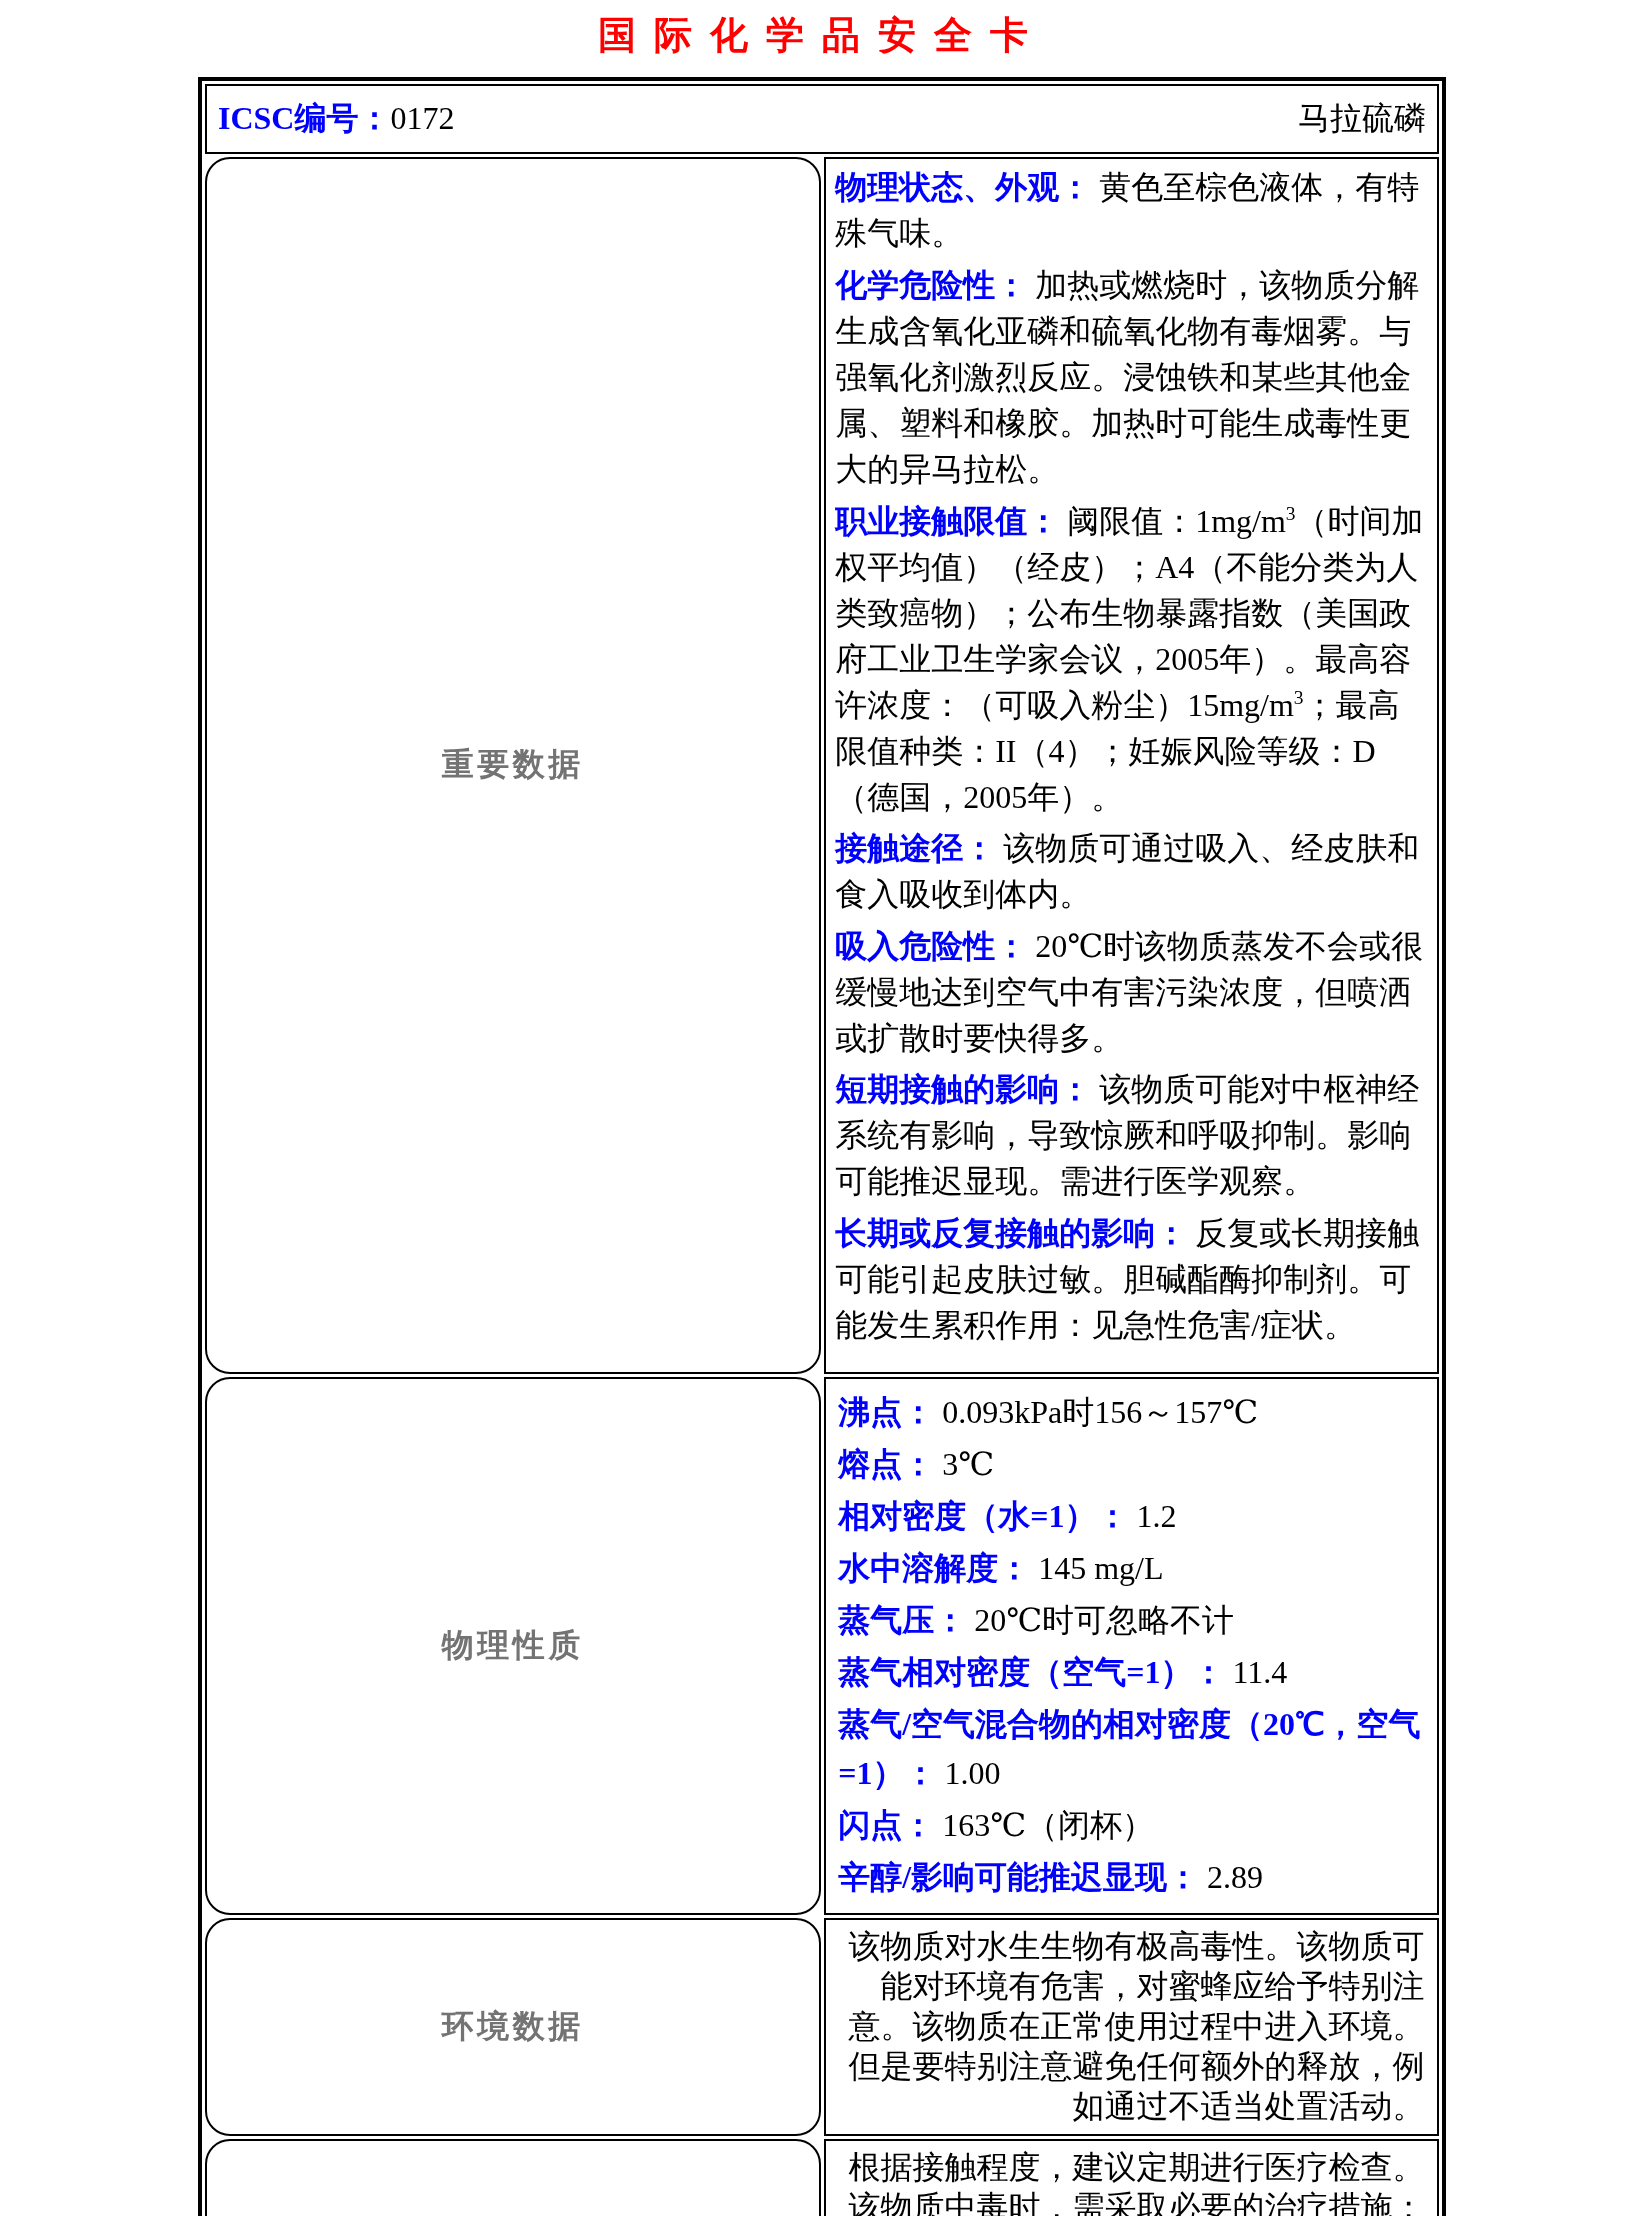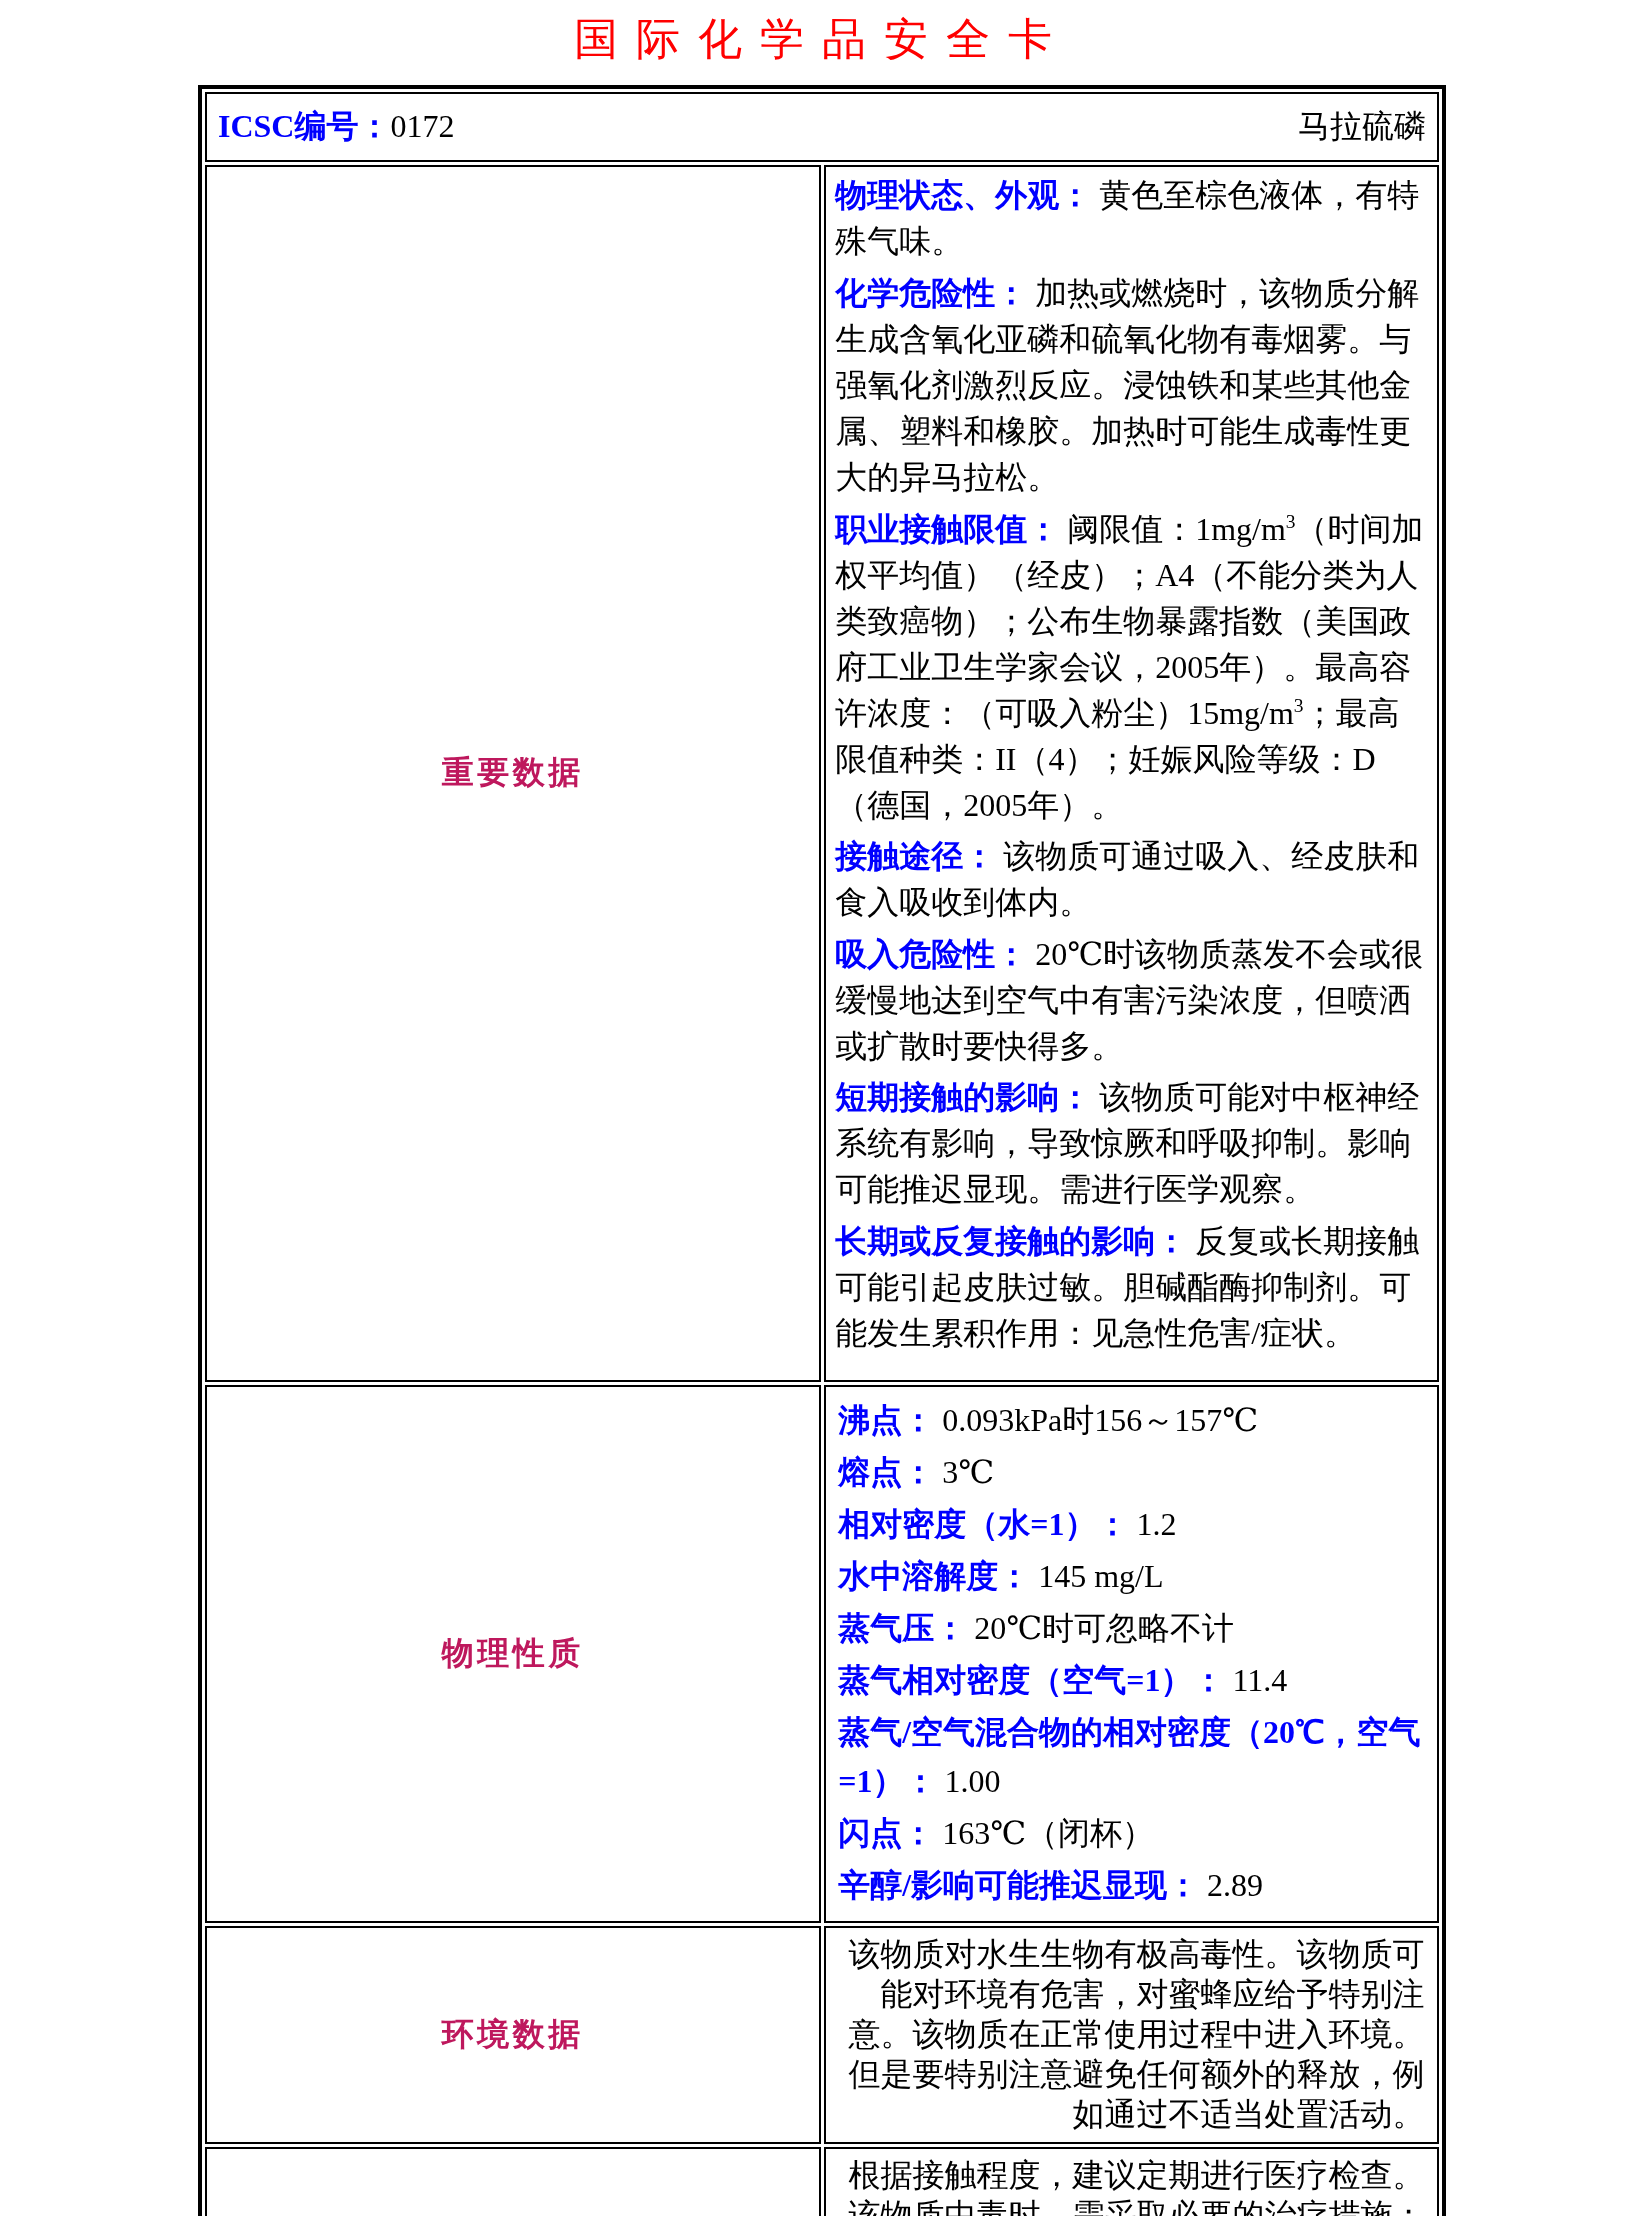--- a/index.html
+++ b/index.html
@@ -1,35 +1,35 @@
 <!DOCTYPE html>
 <html style="font-size:11px"><head>
 <meta charset="utf-8">
 <style>
   html,body{margin:0;padding:0;background:#fff;}
   body{
     width:1644px;height:2216px;position:relative;
     font-family:"Liberation Serif","DejaVu Serif",serif;color:#000;
   }
   .page-title{
-    padding-top:9.7px;text-align:center;color:#ff0000;font-weight:normal;
-    font-size:44px;letter-spacing:18px;
+    padding-top:9.7px;text-align:center;color:#ff0000;font-weight:bold;
+    font-size:38px;letter-spacing:18px;
     font-family:"Liberation Serif","DejaVu Serif",serif;
   }
   table.card{
     margin:16.7px auto 0;width:1248px;background:#fff;
     border:4.2px solid #000;border-collapse:separate;border-spacing:3.5px;
     table-layout:fixed;
   }
   td{border:2.1px solid #000;vertical-align:top;background:#fff;}
   td.side{
     width:164px;vertical-align:middle;text-align:center;
-    color:#be185d;font-weight:bold;letter-spacing:3.5px;
+    color:#737373;font-weight:bold;letter-spacing:3.5px;
     font-family:"Liberation Sans","DejaVu Sans",sans-serif;
-    font-size:32px;padding:0 1.4px;
+    font-size:32px;padding:0 1.4px;border-radius:25px;
   }
   td.content{padding:5.6px 12.5px 8.3px 9.7px;font-size:32px;line-height:46px;}
   td.header-row{padding:9.7px 11px;font-size:32px;vertical-align:middle;height:46px;}
   .lbl{
     color:#0000ff;font-weight:bold;
     font-family:Liberation Serif, serif;
   }
   p.item{margin:0 0 5.6px;}
   p.item:last-child{margin-bottom:16px;}
   td.props p.item{line-height:49px;margin:3px;}

